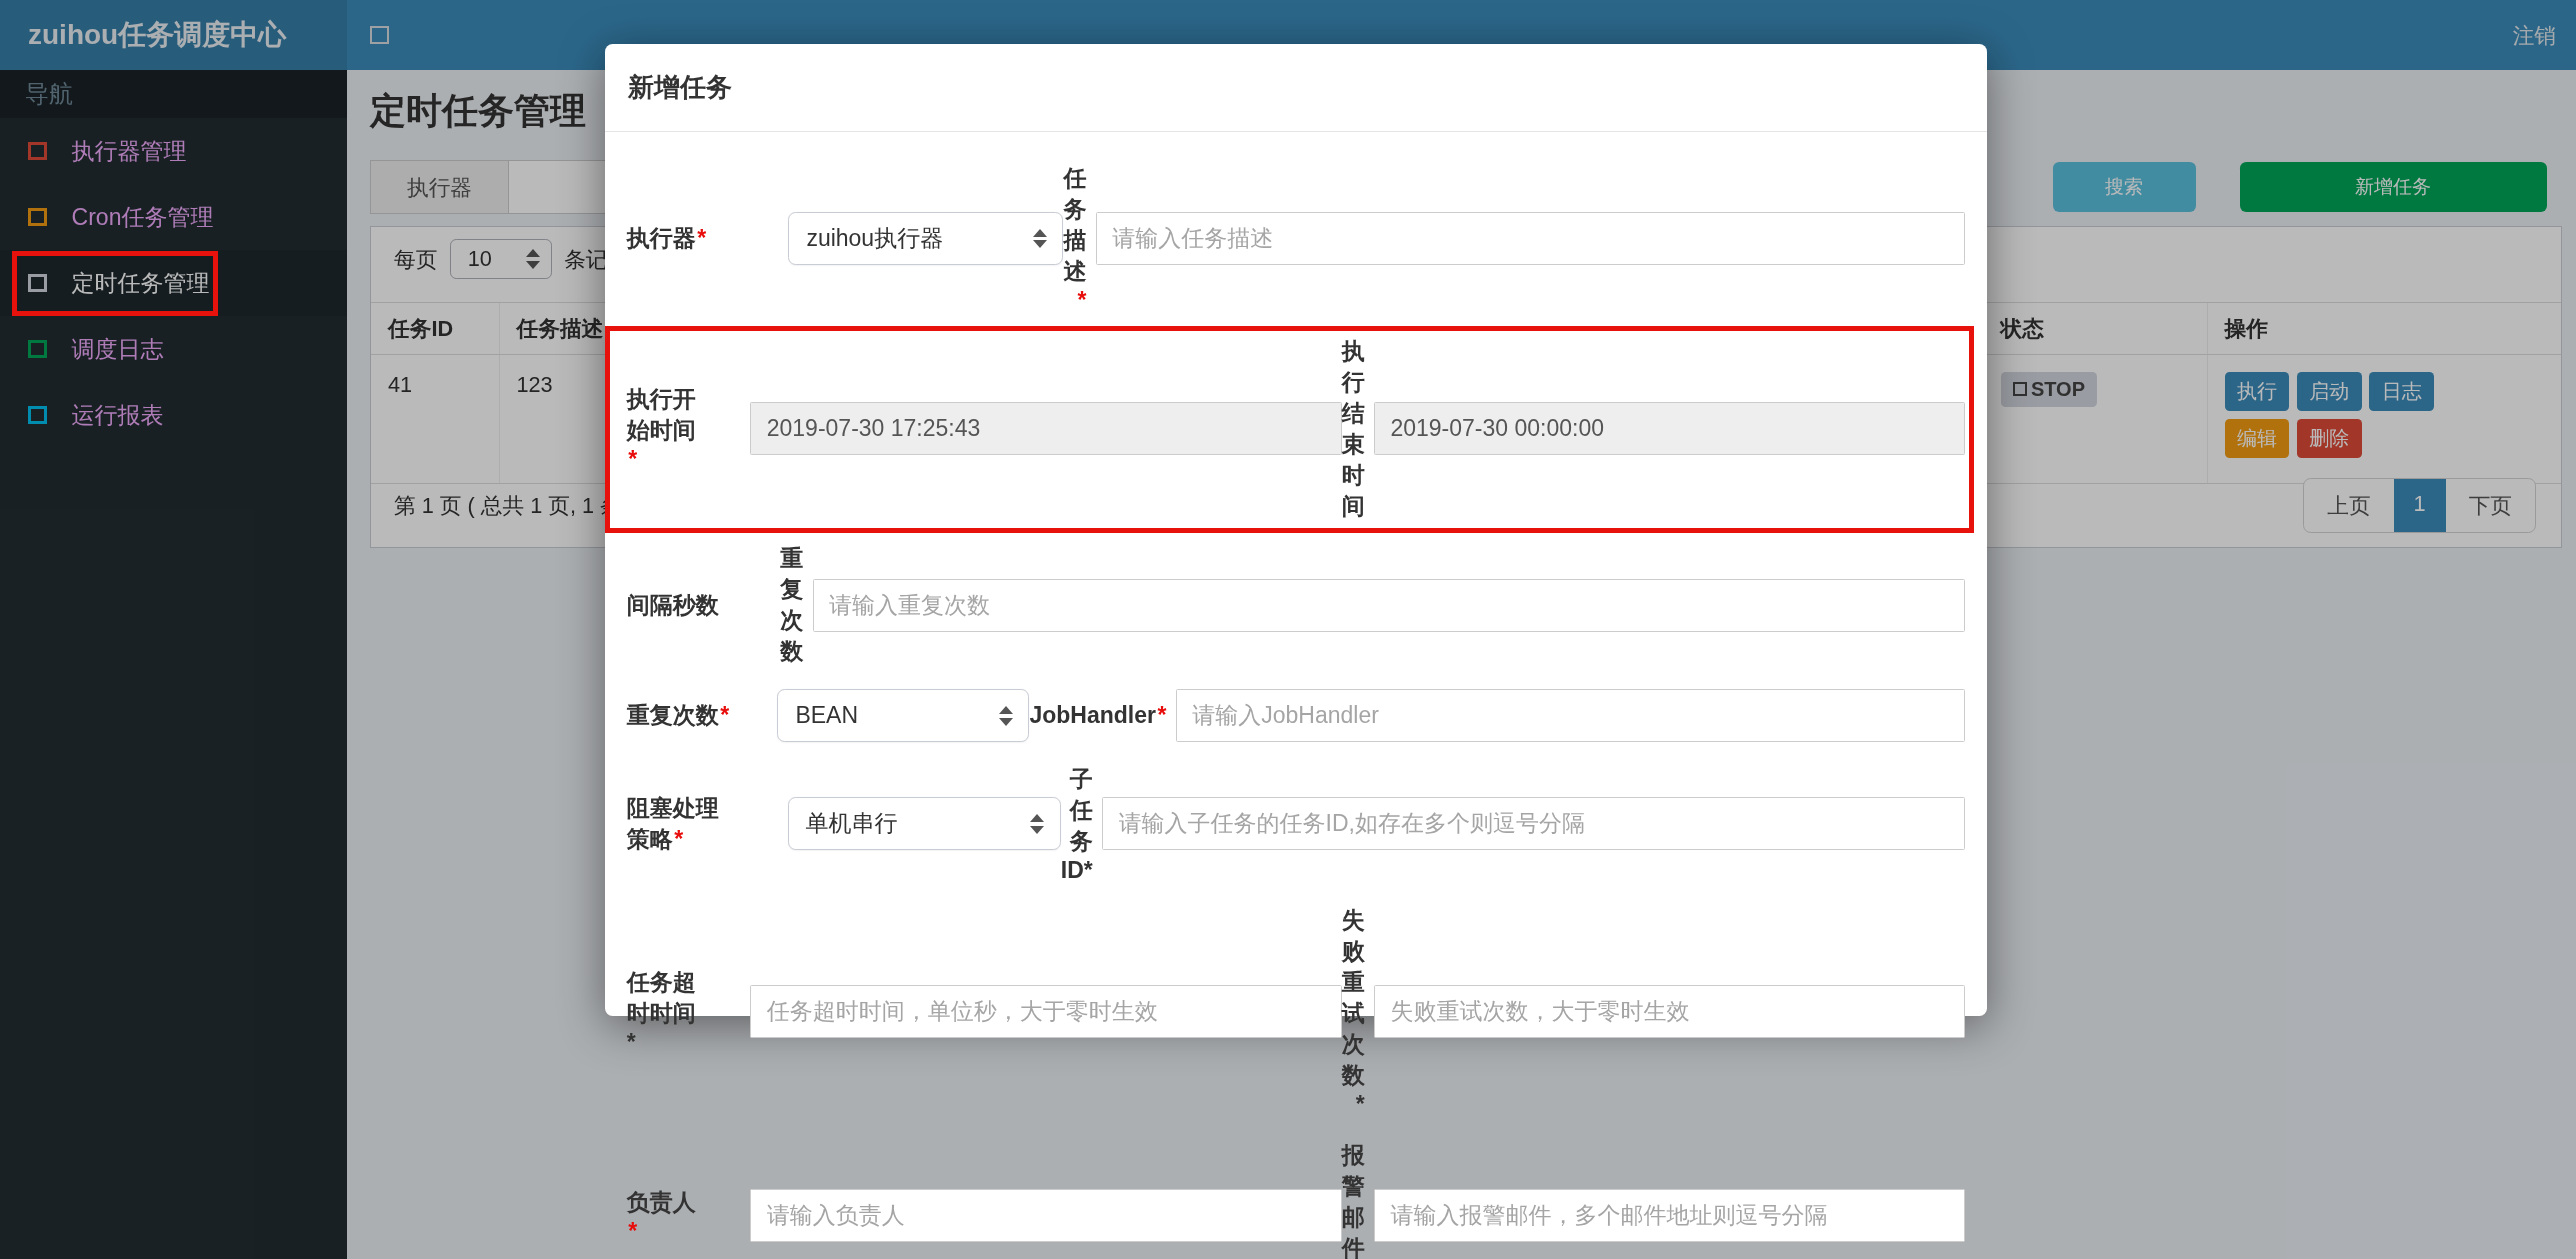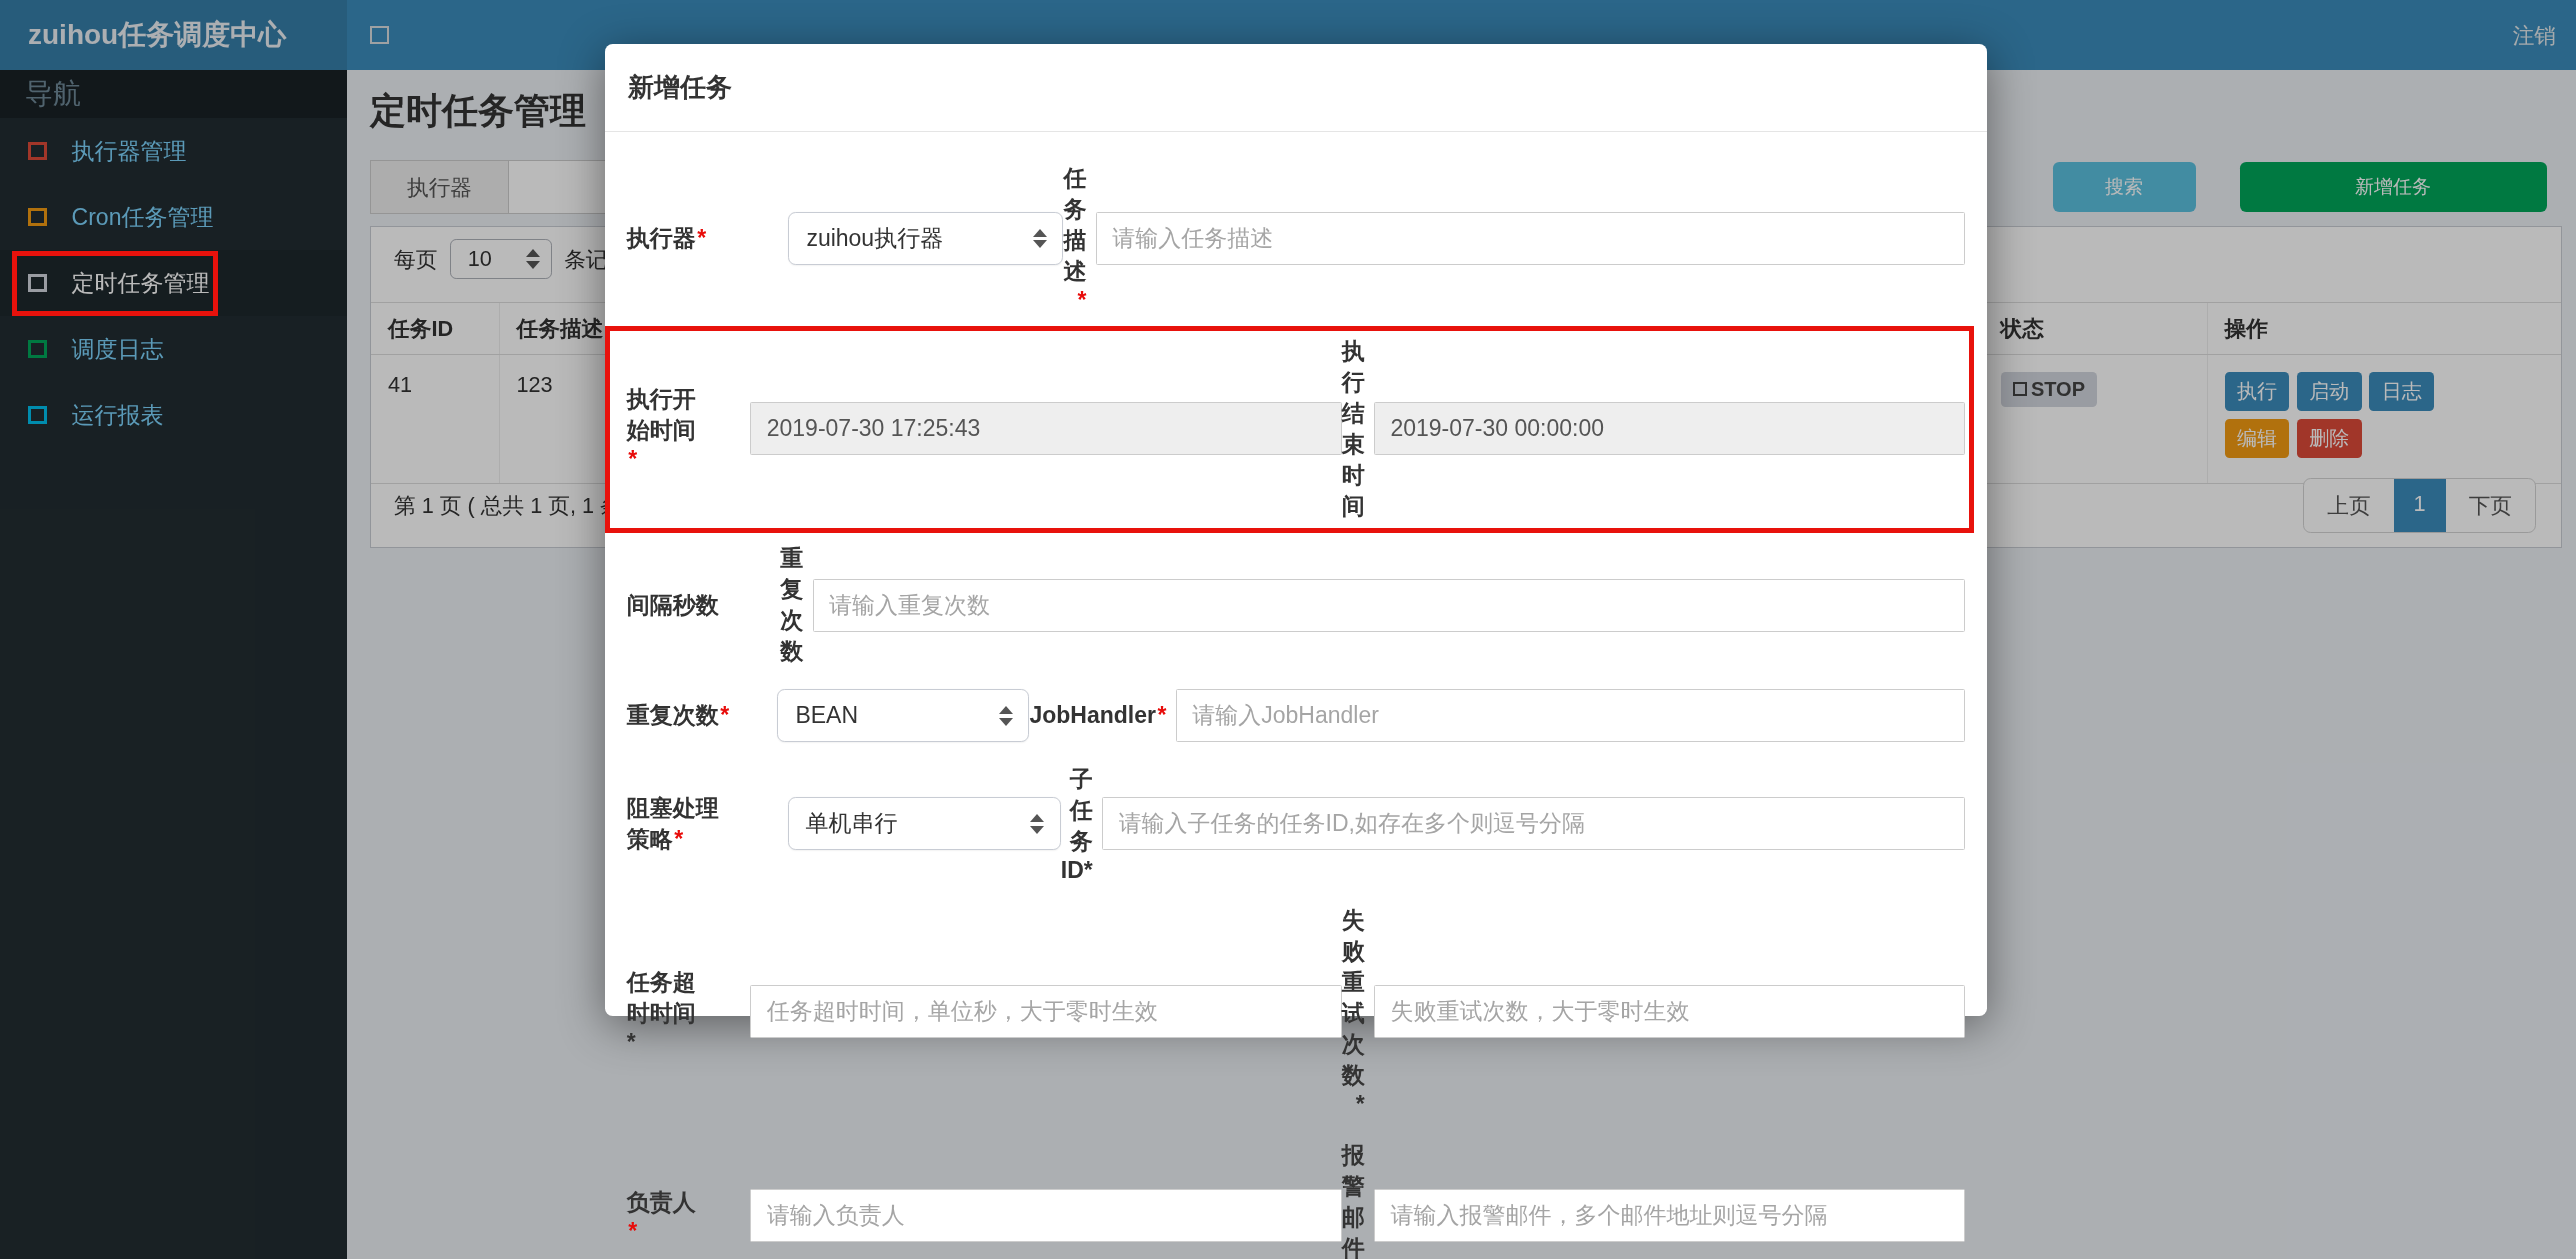--- a/index.html
+++ b/index.html
@@ -8,22 +8,22 @@
 
   
   .topbar { position:absolute; left:0; top:0; width:2576px; height:70px; z-index:1; display:flex; }
   .logo { width:347px; height:70px; background:#367fa9; color:#ecf0f5; font-size:28px; font-weight:bold; display:flex; align-items:center; padding-left:28px;text-align:right; }
   .navbar { flex:1; height:70px; background:#3c8dbc; display:flex; align-items:center; }
   .nav-toggle { width:18.6px; height:18.6px; border:2.3px solid #d9dde0; margin-left:23px; }
   .logout { margin-left:auto; margin-right:20px; color:#e4e9ec; font-size:21.7px; cursor:pointer; }
 
   
   .sidebar { position:absolute; left:0; top:70px; width:347px; height:1190px; background:#222d32; z-index:1; }
-  .side-header { height:48px; background:#1a2226; color:#6e8897; font-size:28px; display:flex; align-items:center; padding-left:25px; }
-  .menu-item { height:66px; display:flex; align-items:center; padding-left:28px; color:#7dd3fc; font-size:23px; cursor:pointer; }
+  .side-header { height:48px; background:#1a2226; color:#6e8897; font-size:24px; display:flex; align-items:center; padding-left:25px; }
+  .menu-item { height:66px; display:flex; align-items:center; padding-left:28px; color:#f0abfc; font-size:23px; cursor:pointer; }
   .menu-item.active { background:#1e282c; color:#ffffff; }
   .menu-icon { width:18.6px; height:18.6px; border:3.1px solid; margin-right:25px; flex:0 0 auto; }
 
   
   .content { position:absolute; left:347px; top:70px; width:2229px; height:1190px; background:#ecf0f5; z-index:1; }
   .page-title { position:absolute; left:23px; top:17px; font-size:36px; font-weight:bold; color:#333; }
   .filter-row { position:absolute; left:23px; top:90px; width:2192px; height:54px; display:flex; align-items:center; padding-right:15.5px; }
   .addon { width:139px; height:54px; background:#eeeeee; border:0.8px solid #ccc; display:flex; align-items:center; justify-content:center; color:#555; }
   .filter-field { width:356px; height:54px; background:#fff; border:0.8px solid #ccc; border-left:none; }
   .spacer { flex:1; }

